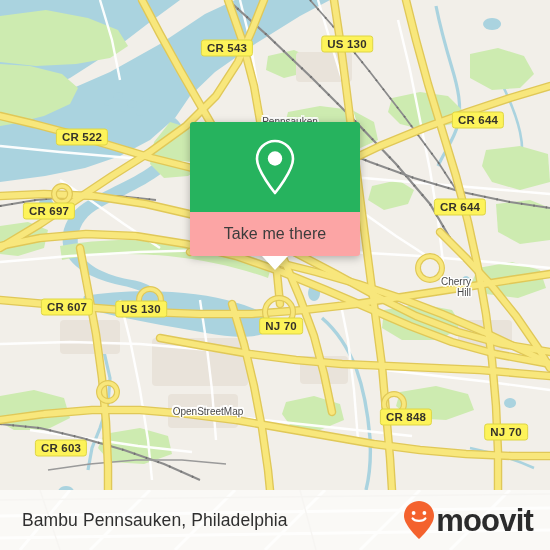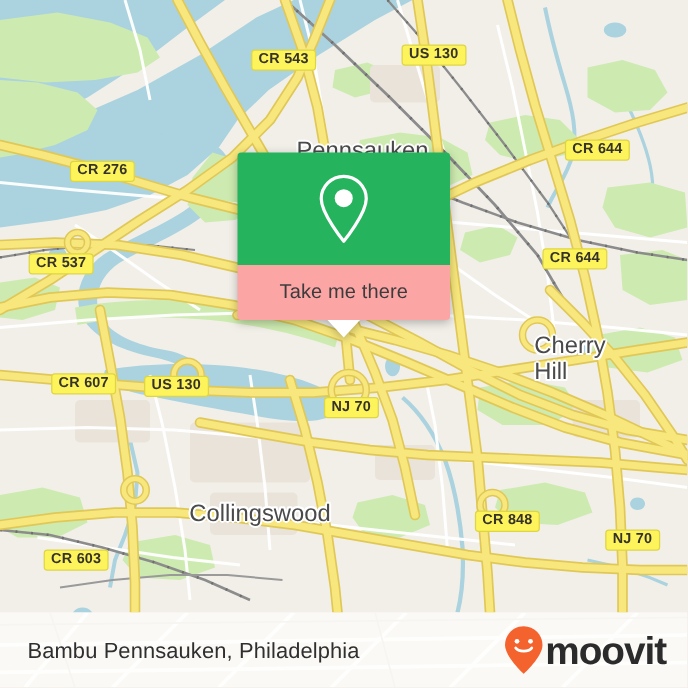--- a/index.html
+++ b/index.html
@@ -126,23 +126,23 @@
     padding:1px 5px 2px 5px;
     white-space:nowrap;
     letter-spacing:0.2px;
     z-index:25;
     transform:translate(-50%,-50%);
   }
   
   .place {
     position:absolute;
     color:#4a4a4a;
-    font-size:19px;
+    font-size:10px;
     white-space:nowrap;
-    text-align:left;
+    text-align:right;
     line-height:1.08;
     z-index:20;
     transform:translate(-50%,-50%);
     text-shadow:
       -1.6px 0 #fff, 1.6px 0 #fff, 0 -1.6px #fff, 0 1.6px #fff,
       -1.2px -1.2px #fff, 1.2px -1.2px #fff, -1.2px 1.2px #fff, 1.2px 1.2px #fff;
   }
 </style>
 </head>
 <body>
@@ -309,33 +309,33 @@
             <circle cx="394" cy="404" r="10"></circle>
             <circle cx="108" cy="392" r="9"></circle>
           </g>
         </g>
 
       </g>
     </svg>
 
   <div class="shield" style="left: 227px; top: 48px;">CR 543</div>
       <div class="shield" style="left: 347px; top: 44px;">US 130</div>
-      <div class="shield" style="left: 82px; top: 137px;">CR 276</div>
+      <div class="shield" style="left: 82px; top: 137px;">CR 522</div>
       <div class="shield" style="left: 478px; top: 120px;">CR 644</div>
-      <div class="shield" style="left: 49px; top: 211px;">CR 537</div>
+      <div class="shield" style="left: 49px; top: 211px;">CR 697</div>
       <div class="shield" style="left: 460px; top: 207px;">CR 644</div>
       <div class="shield" style="left: 40px; top: 307px; margin-left: 27px;">CR 607</div>
       <div class="shield" style="left: 141px; top: 309px;">US 130</div>
       <div class="shield" style="left: 281px; top: 326px;">NJ 70</div>
       <div class="shield" style="left: 61px; top: 404px; margin-top: 44px;">CR 603</div>
       <div class="shield" style="left: 406px; top: 417px;">CR 848</div>
       <div class="shield" style="left: 506px; top: 432px;">NJ 70</div>
       <div class="place" style="left: 290px; top: 122px;">Pennsauken</div>
       <div class="place" style="left: 456px; top: 288px;">Cherry<br>Hill</div>
-      <div class="place" style="left: 208px; top: 412px;">Collingswood</div>
+      <div class="place" style="left: 208px; top: 412px;">OpenStreetMap</div>
     </div>
 
 
   <div id="popup">
     <div id="popup-head">
       <svg width="48" height="60" viewBox="0 0 48 60">
         <path d="M24 4 C14.1 4 6 12.1 6 22 C6 34 24 56 24 56 C24 56 42 34 42 22 C42 12.1 33.9 4 24 4 Z" fill="none" stroke="#ffffff" stroke-width="2.6" stroke-linejoin="round"></path>
         <circle cx="24" cy="21.5" r="7.2" fill="#ffffff"></circle>
       </svg>
     </div>

